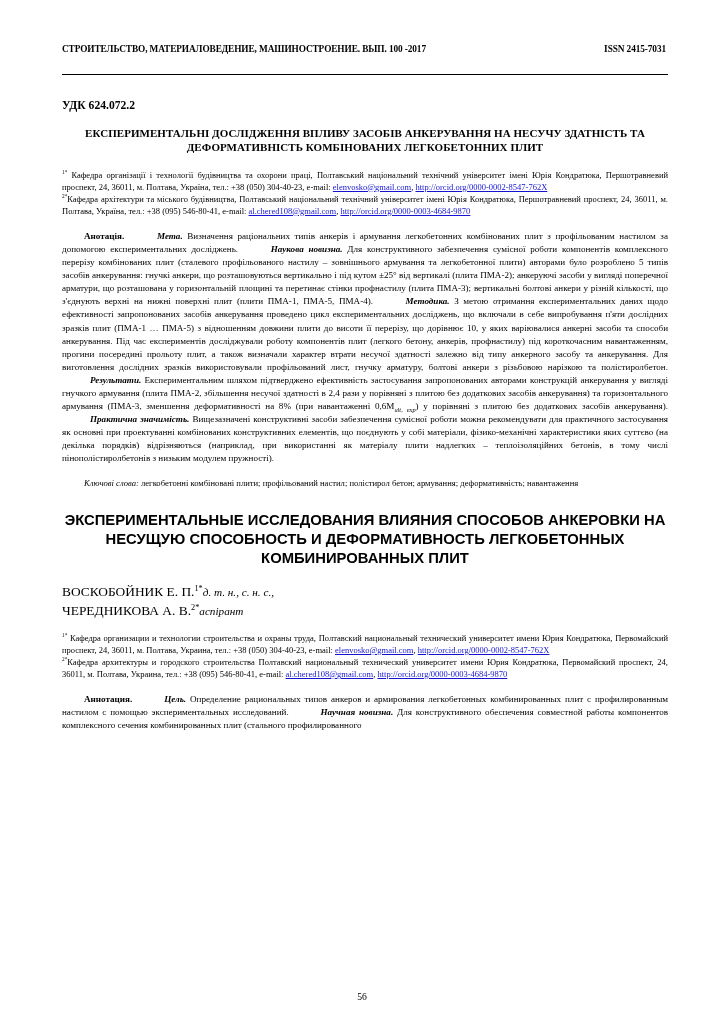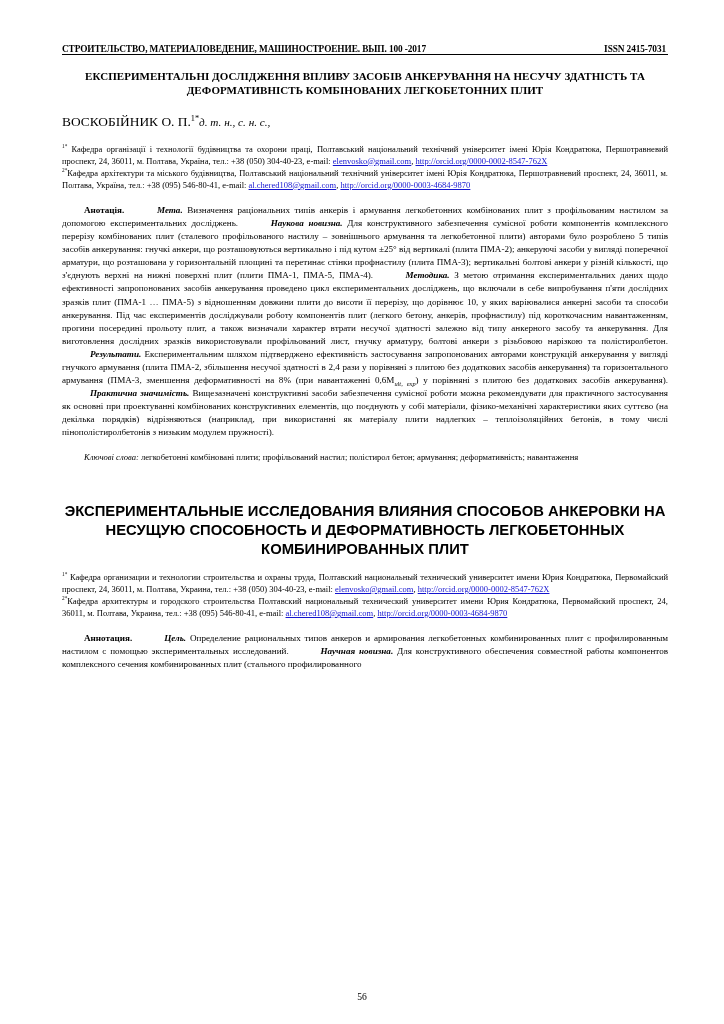--- a/index.html
+++ b/index.html
@@ -24,21 +24,21 @@
     height: 1024px;
     padding: 44px 56px 0 62px;
   }
 
   
   .running-header {
     display: flex;
     justify-content: space-between;
     align-items: baseline;
     border-bottom: 1.6px solid #000;
-    padding-bottom: 0;
+    padding-bottom: 20px;
     font-weight: bold;
     font-size: 9.3px;
     letter-spacing: -0.1px;
   }
   .running-header .journal { white-space: nowrap; }
   .running-header .issn { white-space: nowrap; padding-right: 2px; }
 
   
   .udc {
     margin-top: 24px;
@@ -49,21 +49,21 @@
   
   .article-title {
     margin-top: 14px;
     text-align: center;
     font-weight: bold;
     font-size: 11px;
     line-height: 1.30;
     letter-spacing: 0.05px;
   }
   .article-title-ru {
-    margin-top: 17px;
+    margin-top: 0;
     text-align: center;
     font-family: "Liberation Sans", "DejaVu Sans", sans-serif;
     font-weight: bold;
     font-size: 14.8px;
     line-height: 1.28;
   }
 
   
   .authors {
     margin-top: 14px;
@@ -133,47 +133,53 @@
 </head>
 <body>
 
 <div class="page">
 
   <div class="running-header">
     <span class="journal">СТРОИТЕЛЬСТВО, МАТЕРИАЛОВЕДЕНИЕ, МАШИНОСТРОЕНИЕ. ВЫП. 100 -2017</span>
     <span class="issn">ISSN 2415-7031</span>
   </div>
 
+  <div class="udc">УДК 624.072.2</div>
 
   <h1 class="article-title">ЕКСПЕРИМЕНТАЛЬНІ ДОСЛІДЖЕННЯ ВПЛИВУ ЗАСОБІВ АНКЕРУВАННЯ НА НЕСУЧУ ЗДАТНІСТЬ ТА ДЕФОРМАТИВНІСТЬ КОМБІНОВАНИХ ЛЕГКОБЕТОННИХ ПЛИТ</h1>
 
   <div class="authors">
-    <div class="auth-line">
-      <span>ВОСКОБІЙНИК О. П.</span><sup>1*</sup><span class="deg">д. т. н., с. н. с.,</span>
-    </div>
   </div>
 
   <div class="affils">
     <p><sup>1*</sup><span> Кафедра організації і технології будівництва та охорони праці, Полтавський національний технічний університет імені Юрія Кондратюка, Першотравневий проспект, 24, 36011, м. Полтава, Україна, тел.: +38 (050) 304-40-23, e-mail: </span><a class="lnk" href="#">elenvosko@gmail.com</a><span>, </span><a class="lnk" href="#">http://orcid.org/0000-0002-8547-762X</a></p>
     <p><sup>2*</sup><span>Кафедра архітектури та міського будівництва, Полтавський національний технічний університет імені Юрія Кондратюка, Першотравневий проспект, 24, 36011, м. Полтава, Україна, тел.: +38 (095) 546-80-41, e-mail: </span><a class="lnk" href="#">al.chered108@gmail.com</a><span>, </span><a class="lnk" href="#">http://orcid.org/0000-0003-4684-9870</a></p>
   </div>
 
   <div class="abstract">
     <b>Анотація.</b>
     <i class="bi">Мета.</i><span> Визначення раціональних типів анкерів і армування легкобетонних комбінованих плит з профільованим настилом за допомогою експериментальних досліджень. </span><i class="bi">Наукова новизна.</i><span> Для конструктивного забезпечення сумісної роботи компонентів комплексного перерізу комбінованих плит (сталевого профільованого настилу – зовнішнього армування та легкобетонної плити) авторами було розроблено 5 типів засобів анкерування: гнучкі анкери, що розташовуються вертикально і під кутом ±25° від вертикалі (плита ПМА-2); анкеруючі засоби у вигляді поперечної арматури, що розташована у горизонтальній площині та перетинає стінки профнастилу (плита ПМА-3); вертикальні болтові анкери у різній кількості, що з'єднують верхні на нижні поверхні плит (плити ПМА-1, ПМА-5, ПМА-4). </span><i class="bi">Методика.</i><span> З метою отримання експериментальних даних щодо ефективності запропонованих засобів анкерування проведено цикл експериментальних досліджень, що включали в себе випробування п'яти дослідних зразків плит (ПМА-1 … ПМА-5) з відношенням довжини плити до висоти її перерізу, що дорівнює 10, у яких варіювалися анкерні засоби та способи анкерування. Під час експериментів досліджували роботу компонентів плит (легкого бетону, анкерів, профнастилу) під короткочасним навантаженням, прогини посередині прольоту плит, а також визначали характер втрати несучої здатності залежно від типу анкерного засобу та анкерування. Для виготовлення дослідних зразків використовували профільований лист, гнучку арматуру, болтові анкери з різьбовою нарізкою та полістиролбетон. </span><i class="bi">Результати.</i><span> Експериментальним шляхом підтверджено ефективність застосування запропонованих авторами конструкцій анкерування у вигляді гнучкого армування (плита ПМА-2, збільшення несучої здатності в 2,4 рази у порівняні з плитою без додаткових засобів анкерування) та горизонтального армування (ПМА-3, зменшення деформативності на 8% (при навантаженні 0,6M</span><span class="sub">ult, exp</span><span>) у порівняні з плитою без додаткових засобів анкерування). </span><i class="bi">Практична значимість.</i><span> Вищезазначені конструктивні засоби забезпечення сумісної роботи можна рекомендувати для практичного застосування як основні при проектуванні комбінованих конструктивних елементів, що поєднують у собі матеріали, фізико-механічні характеристики яких суттєво (на декілька порядків) відрізняються (наприклад, при використанні як матеріалу плити надлегких – теплоізоляційних бетонів, в тому числі пінополістиролбетонів з низьким модулем пружності).</span>
   </div>
 
   <div class="keywords">
     <i>Ключові слова:</i><span> легкобетонні комбіновані плити; профільований настил; полістирол бетон; армування; деформативність; навантаження</span>
   </div>
 
   <div class="gap-ru"></div>
 
   <h1 class="article-title-ru">ЭКСПЕРИМЕНТАЛЬНЫЕ ИССЛЕДОВАНИЯ ВЛИЯНИЯ СПОСОБОВ АНКЕРОВКИ НА НЕСУЩУЮ СПОСОБНОСТЬ И ДЕФОРМАТИВНОСТЬ ЛЕГКОБЕТОННЫХ КОМБИНИРОВАННЫХ ПЛИТ</h1>
 
+  <div class="authors">
+    <div class="auth-line">
+      <span>ВОСКОБОЙНИК Е. П.</span><sup>1*</sup><span class="deg">д. т. н., с. н. с.,</span>
+    </div>
+    <div class="auth-line">
+      <span>ЧЕРЕДНИКОВА А. В.</span><sup>2*</sup><span class="deg">аспірант</span>
+    </div>
+  </div>
 
   <div class="affils">
     <p><sup>1*</sup><span> Кафедра организации и технологии строительства и охраны труда, Полтавский национальный технический университет имени Юрия Кондратюка, Первомайский проспект, 24, 36011, м. Полтава, Украина, тел.: +38 (050) 304-40-23, e-mail: </span><a class="lnk" href="#">elenvosko@gmail.com</a><span>, </span><a class="lnk" href="#">http://orcid.org/0000-0002-8547-762X</a></p>
     <p><sup>2*</sup><span>Кафедра архитектуры и городского строительства Полтавский национальный технический университет имени Юрия Кондратюка, Первомайский проспект, 24, 36011, м. Полтава, Украина, тел.: +38 (095) 546-80-41, e-mail: </span><a class="lnk" href="#">al.chered108@gmail.com</a><span>, </span><a class="lnk" href="#">http://orcid.org/0000-0003-4684-9870</a></p>
   </div>
 
   <div class="abstract">
     <b>Аннотация.</b>
     <i class="bi">Цель.</i><span> Определение рациональных типов анкеров и армирования легкобетонных комбинированных плит с профилированным настилом с помощью экспериментальных исследований. </span><i class="bi">Научная новизна.</i><span> Для конструктивного обеспечения совместной работы компонентов комплексного сечения комбинированных плит (стального профилированного</span>
   </div>

